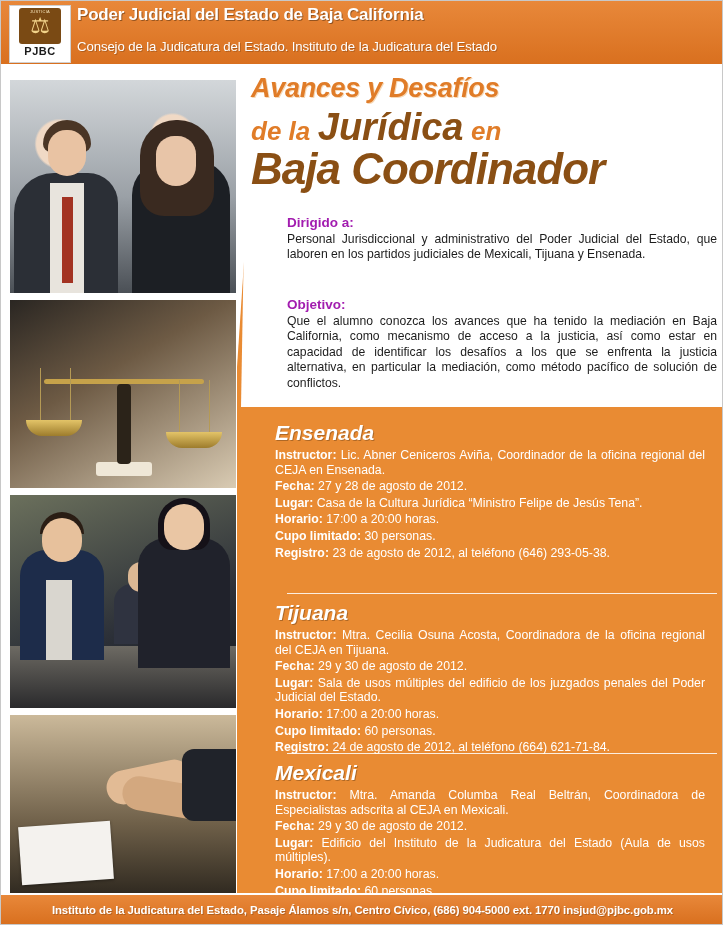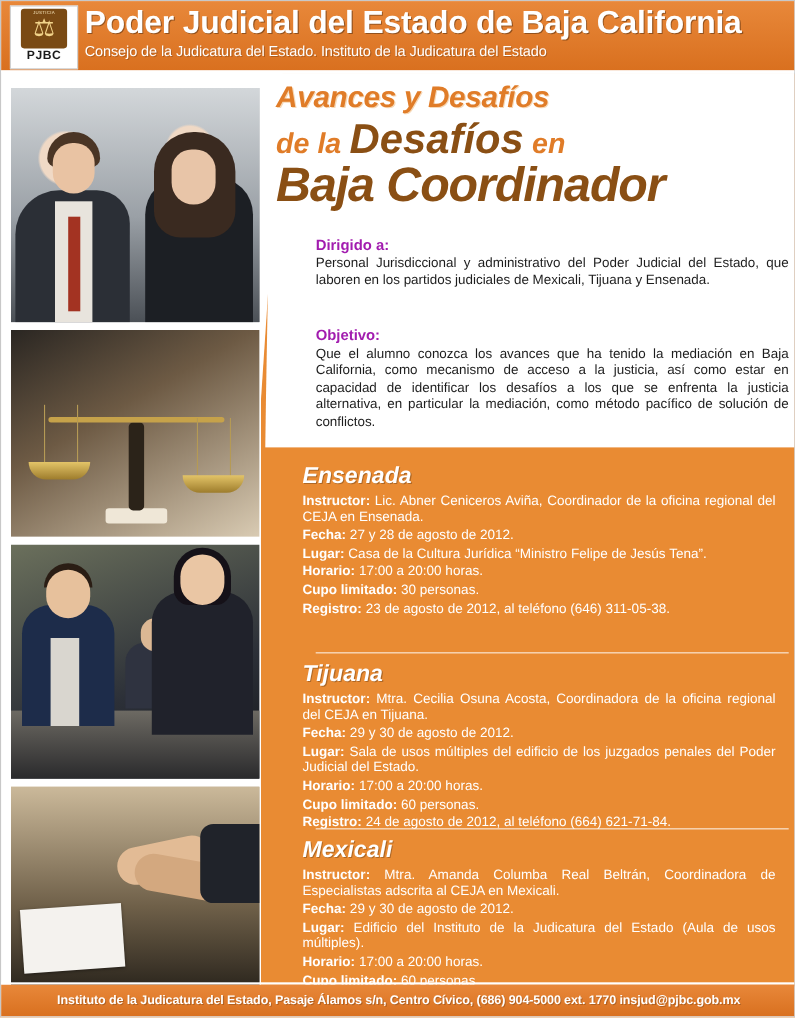--- a/index.html
+++ b/index.html
@@ -41,21 +41,21 @@
   }
   .logo-seal .seal-top{
     position:absolute;top:1px;left:0;right:0;text-align:center;
     font-size:4px;color:#f5e3b8;letter-spacing:.3px;
   }
   .logo-text{
     font-size:11px;font-weight:bold;color:#1b1b1b;letter-spacing:.5px;margin-top:1px;
   }
   .header-title{
     position:absolute;left:76px;top:4px;
-    font-size:29px;font-weight:bold;color:#ffffff;
+    font-size:17px;font-weight:bold;color:#ffffff;
     letter-spacing:-.2px;
     text-shadow:1px 1px 0 rgba(0,0,0,.35);
     white-space:nowrap;
   }
   .header-sub{
     position:absolute;left:76px;top:38px;
     font-size:13.2px;font-weight:normal;color:#ffffff;
     letter-spacing:-.1px;white-space:nowrap;
     text-shadow:1px 1px 0 rgba(0,0,0,.2);
   }
@@ -248,21 +248,21 @@
       <div class="hand1"></div>
       <div class="hand2"></div>
       <div class="sleeve"></div>
     </div>
   </div>
 
   <div class="title-wrap">
     <div class="t-line1">Avances y Desafíos</div>
     <div class="t-line2">
       <span class="small">de la</span>
-      <span class="big">Desafíos</span>
+      <span class="big">Jurídica</span>
       <span class="small">en</span>
     </div>
     <div class="t-line3">Baja Coordinador</div>
   </div>
 
   <div class="blk" id="dirigido">
     <h4>Dirigido a:</h4>
     <p>Personal Jurisdiccional y administrativo del Poder Judicial del Estado, que laboren en los partidos judiciales de Mexicali, Tijuana y Ensenada.</p>
   </div>
 
@@ -288,21 +288,21 @@
     <div class="row">
       <b>Horario:</b>
       <span>17:00 a 20:00 horas.</span>
     </div>
     <div class="row">
       <b>Cupo limitado:</b>
       <span>30 personas.</span>
     </div>
     <div class="row">
       <b>Registro:</b>
-      <span>23 de agosto de 2012, al teléfono (646) 311-05-38.</span>
+      <span>23 de agosto de 2012, al teléfono (646) 293-05-38.</span>
     </div>
   </div>
 
   <div class="sep" id="sep1"></div>
 
   <div class="city" id="tijuana">
     <h3>Tijuana</h3>
     <div class="row">
       <b>Instructor:</b>
       <span>Mtra. Cecilia Osuna Acosta, Coordinadora de la oficina regional del CEJA en Tijuana.</span>

